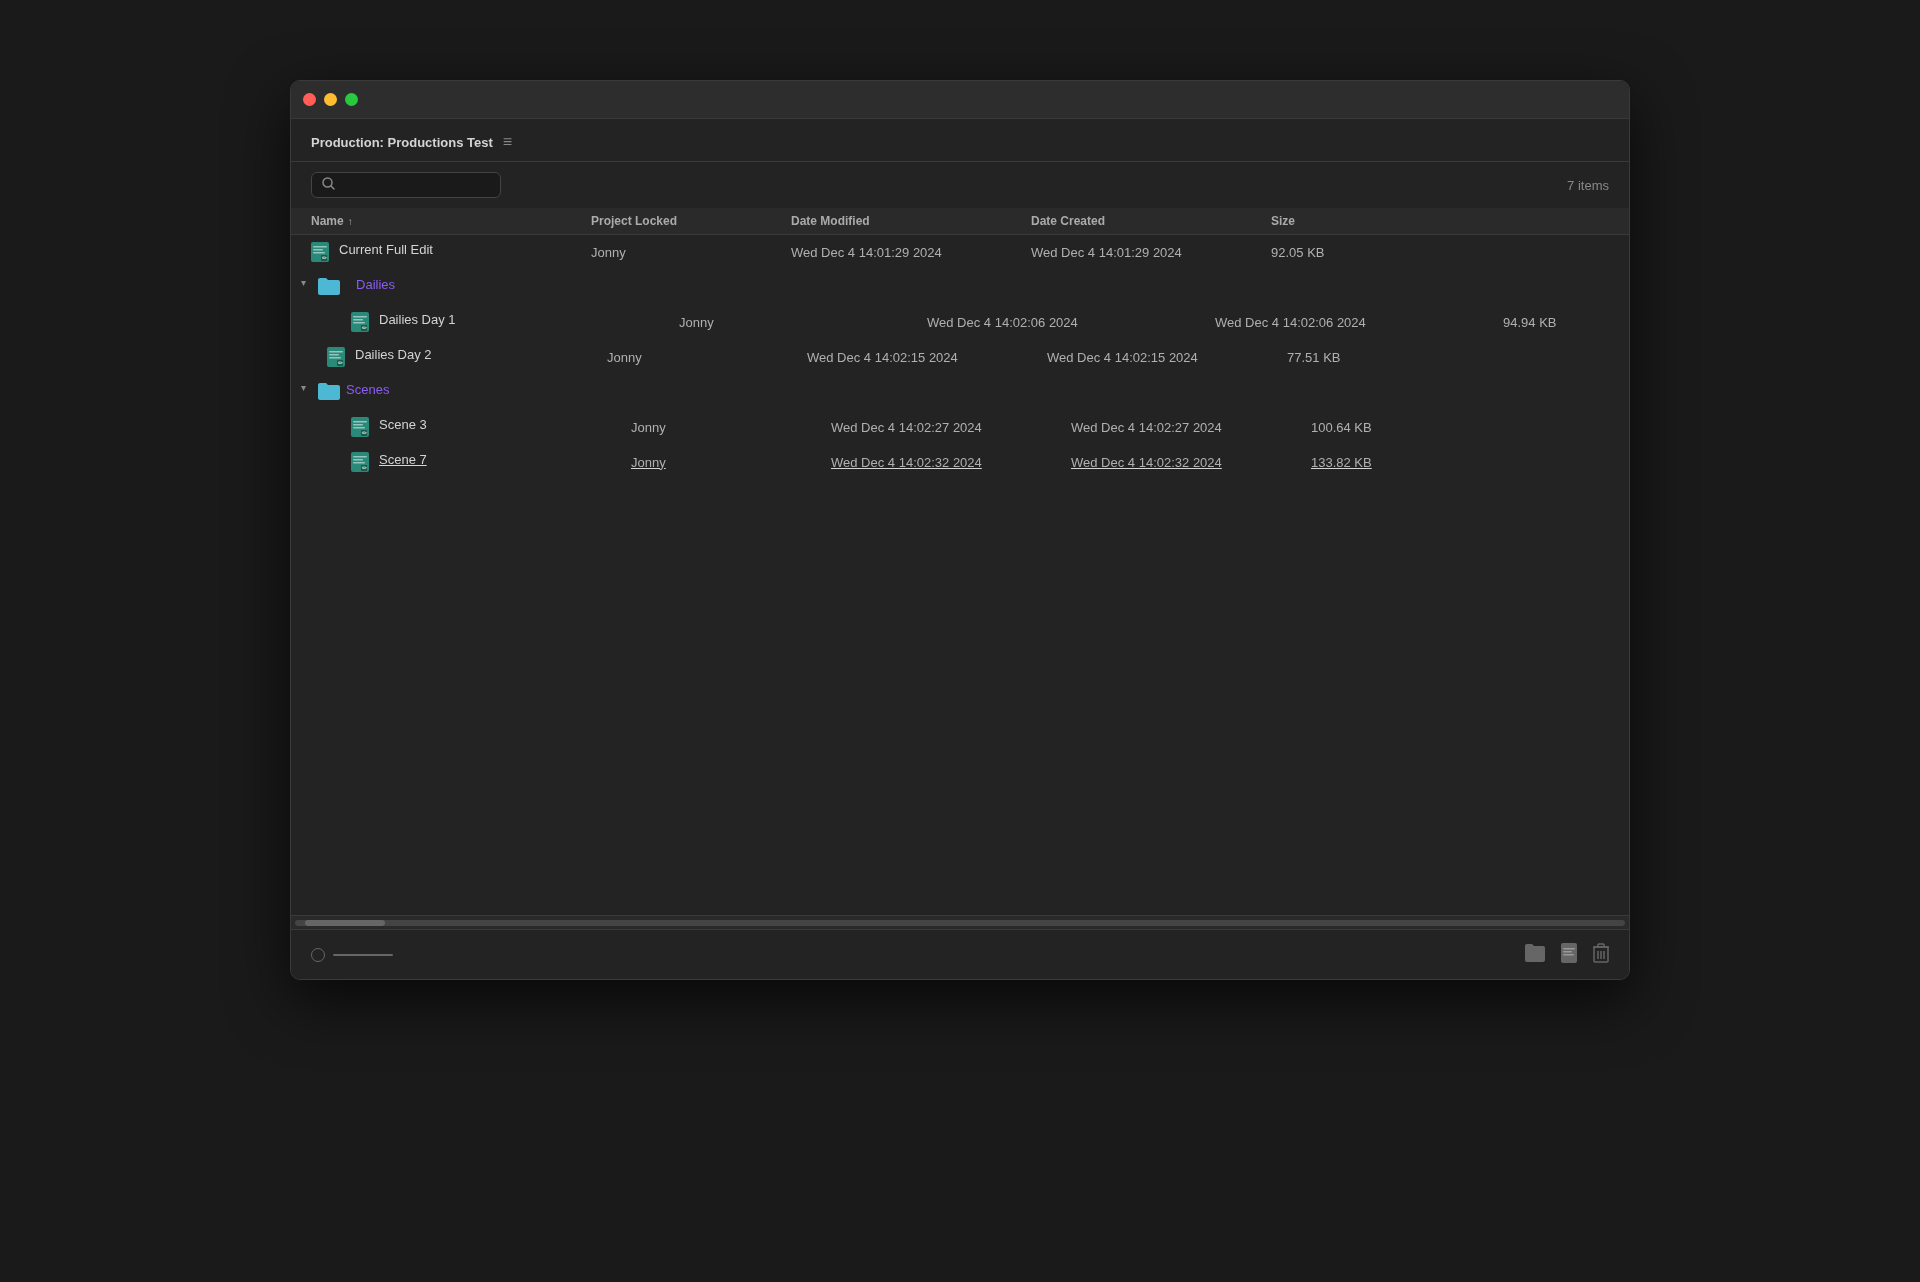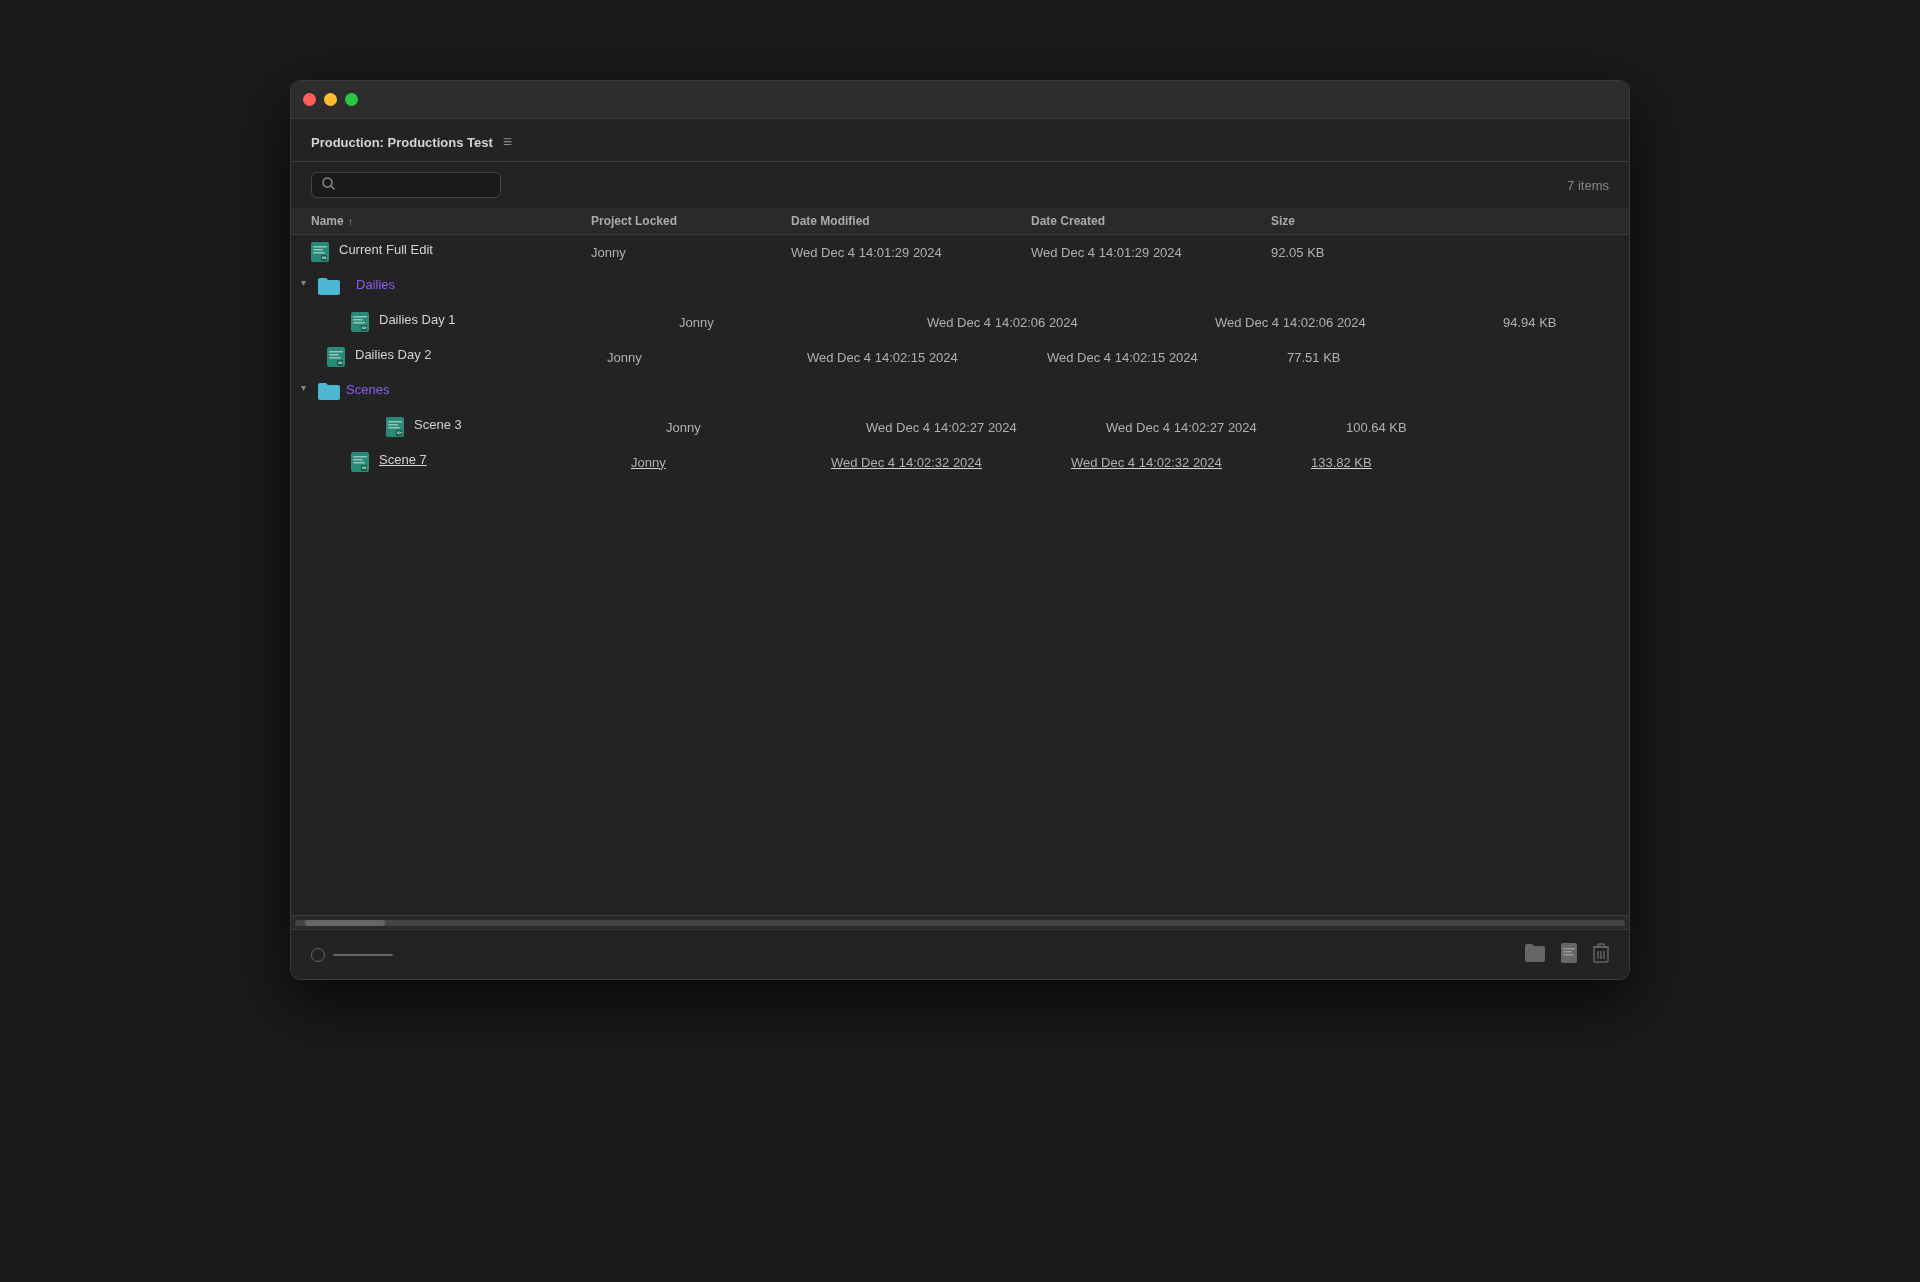--- a/index.html
+++ b/index.html
@@ -416,21 +416,21 @@
             </svg>
           </div>
           <span class="file-name-text">Scenes</span>
         </div>
         <span class="cell-text"></span>
         <span class="cell-text"></span>
         <span class="cell-text"></span>
         <span class="cell-size"></span>
       </div>
 
-      <div class="file-row child-row" style="padding-left:95px;">
+      <div class="file-row child-row" style="padding-left:60px;">
         <div class="file-name-cell">
           <div class="file-icon">
             <svg width="18" height="20" viewBox="0 0 18 20" fill="none">
               <rect width="18" height="20" rx="2" fill="#2a8a7a"></rect>
               <rect x="2" y="4" width="14" height="1.5" rx="0.75" fill="rgba(255,255,255,0.5)"></rect>
               <rect x="2" y="7" width="10" height="1.5" rx="0.75" fill="rgba(255,255,255,0.5)"></rect>
               <rect x="2" y="10" width="12" height="1.5" rx="0.75" fill="rgba(255,255,255,0.5)"></rect>
               <rect x="10" y="13" width="6" height="6" rx="1" fill="#1a5a4a"></rect>
               <text x="11" y="18" font-size="6" fill="white">✏</text>
             </svg>

